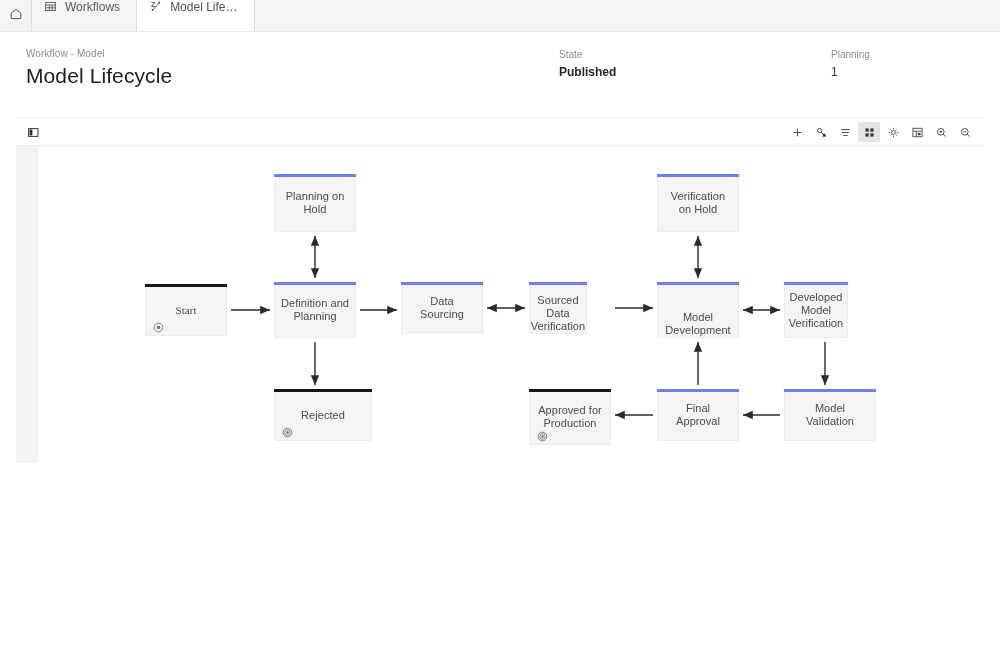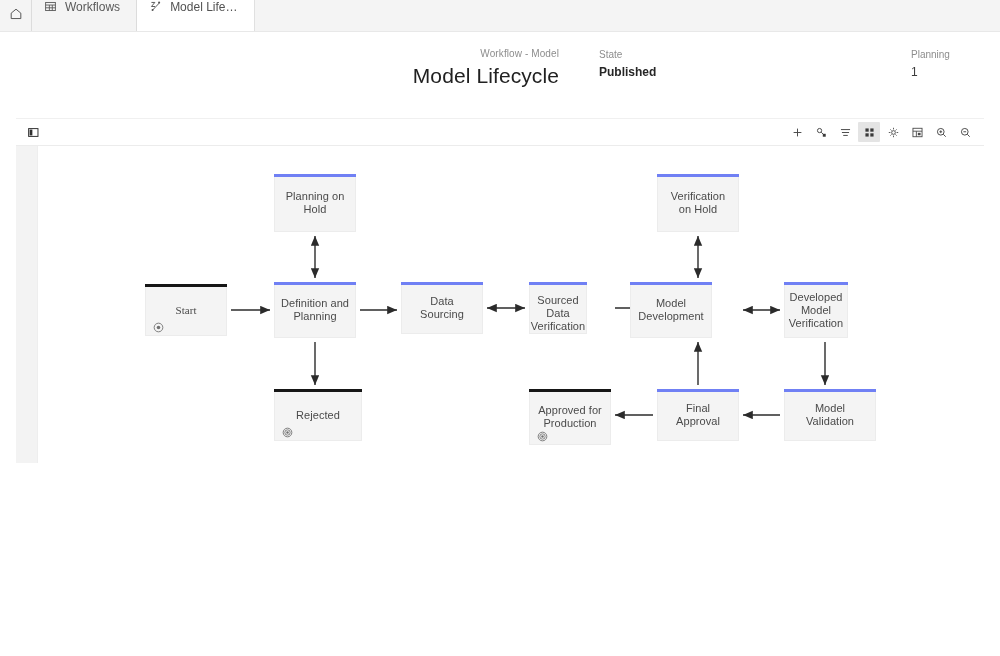--- a/index.html
+++ b/index.html
@@ -46,34 +46,34 @@
 
   
   .pagehead {
     background: #ffffff;
     padding: 16px 26px 20px 26px;
     display: flex;
     align-items: flex-start;
     border-bottom: 1px solid #ffffff;
     height: 86px;
   }
-  .head-left { width: 533px; text-align: right; }
+  .head-left { width: 533px; }
   .breadcrumb {
     font-size: 10px;
     color: #8d8d8d;
     letter-spacing: .1px;
     margin-bottom: 5px;
   }
   .page-title {
     font-size: 21px;
     color: #212121;
     font-weight: 400;
     letter-spacing: .1px;
   }
-  .head-field { margin-top: 1px; margin-left: 40px; }
+  .head-field { margin-top: 1px; }
   .field-state { width: 272px; }
   .field-label {
     font-size: 10px;
     color: #8d8d8d;
     margin-bottom: 5px;
   }
   .field-value {
     font-size: 12px;
     color: #262626;
     font-weight: 600;
@@ -335,29 +335,29 @@
           <div class="node-label">Definition and Planning</div>
         </div>
         <div class="node" style="left: 363px; top: 136px; width: 82px; height: 52px;">
           <div class="bar"></div>
           <div class="node-label">Data Sourcing</div>
         </div>
         <div class="node" style="left: 491px; top: 136px; width: 58px; height: 52px; align-items: flex-end;">
           <div class="bar"></div>
           <div class="node-label">Sourced Data Verification</div>
         </div>
-        <div class="node" style="left: 592px; top: 136px; width: 82px; height: 56px;">
+        <div class="node" style="left: 619px; top: 136px; width: 82px; height: 56px; align-items: flex-end;">
           <div class="bar"></div>
           <div class="node-label">Model Development</div>
         </div>
         <div class="node" style="left: 746px; top: 136px; width: 64px; height: 56px;">
           <div class="bar"></div>
           <div class="node-label">Developed Model Verification</div>
         </div>
-        <div class="node terminal" style="left: 236px; top: 243px; width: 88px; height: 52px; text-align: center;">
+        <div class="node terminal" style="left: 236px; top: 243px; width: 98px; height: 52px; text-align: center;">
           <div class="bar"></div>
           <div class="node-label">Rejected</div>
           <span class="node-icon"><svg width="11" height="11" viewBox="0 0 16 16">
               <circle cx="8" cy="8" r="6.3" fill="none" stroke="#2b2b2b" stroke-width="1.3"></circle>
               <circle cx="8" cy="8" r="3.9" fill="none" stroke="#2b2b2b" stroke-width="1.2"></circle>
               <circle cx="8" cy="8" r="1.8" fill="#2b2b2b"></circle>
             </svg></span>
         </div>
         <div class="node terminal" style="left: 491px; top: 243px; width: 82px; height: 56px; text-align: center;">
           <div class="bar"></div>

